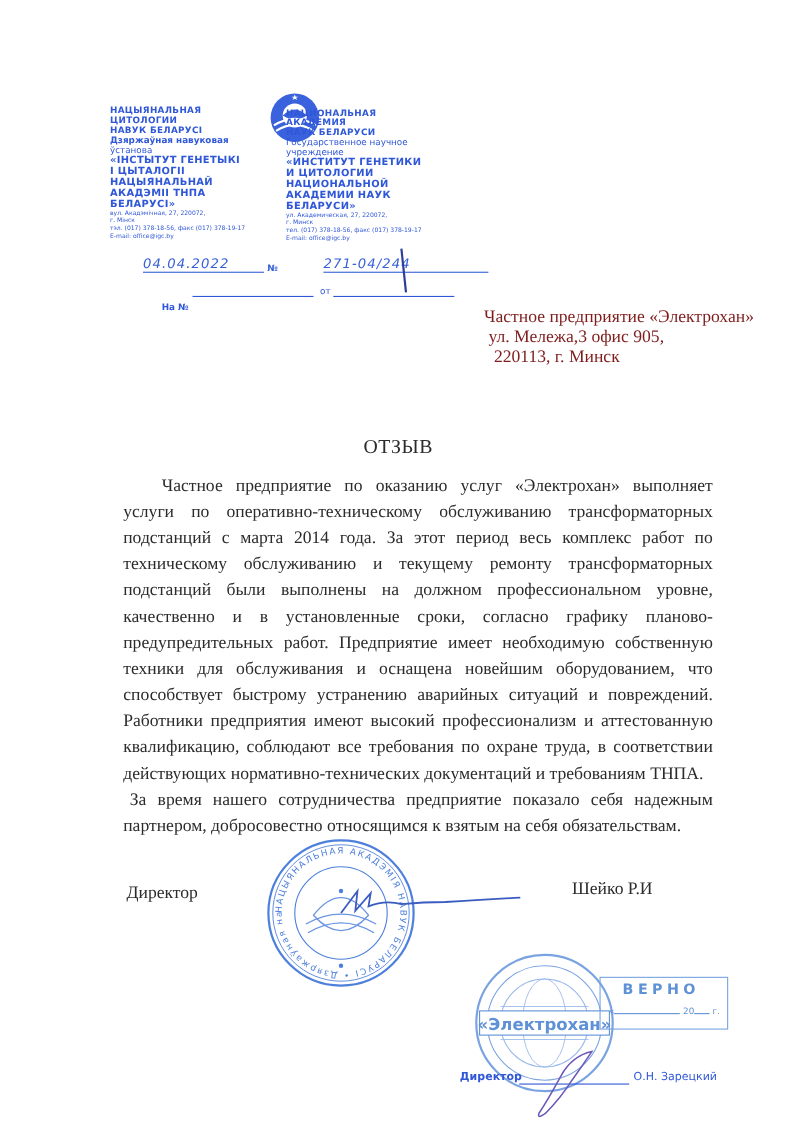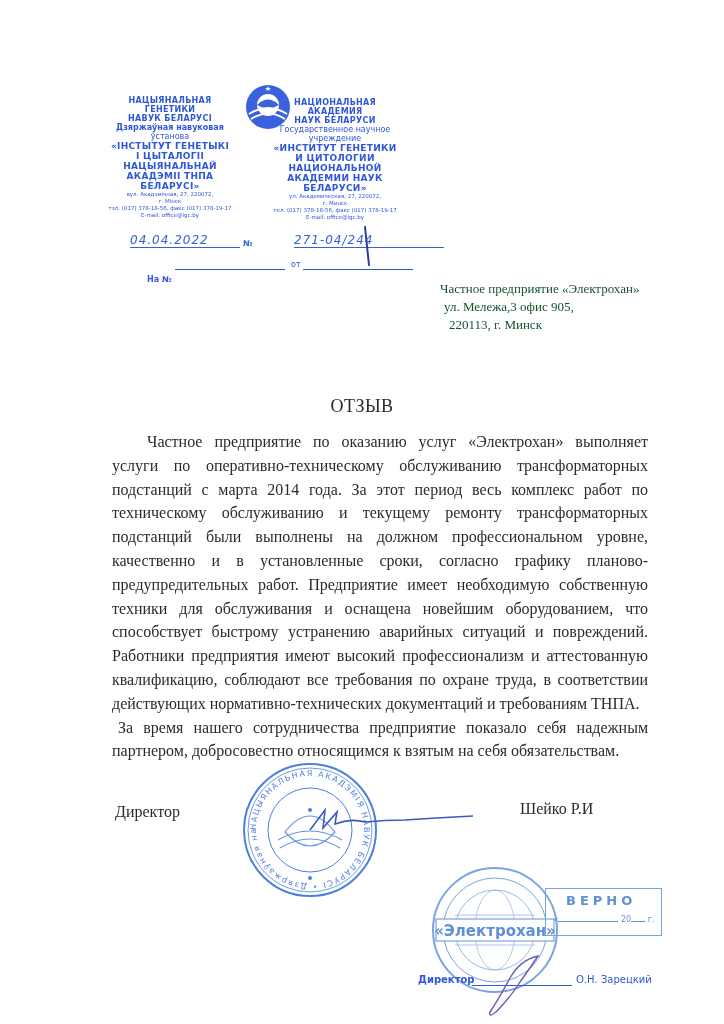--- a/index.html
+++ b/index.html
@@ -1,38 +1,38 @@
 <!DOCTYPE html>
 <html><head>
   <meta charset="utf-8">
   <style>
     html, body { margin: 0; padding: 0; background: #ffffff; }
     body { width: 724px; height: 1024px; position: relative; overflow: hidden; font-family: "Liberation Serif", serif; color: #2b2b2b; }
     .letterhead { position: absolute; left: 100px; top: 86px; width: 300px; height: 190px; font-family: "DejaVu Sans", sans-serif; color: #2f57d8; }
-    .lh-col { position: absolute; top: 0; text-align: center; }
+    .lh-col { position: absolute; top: 0; }
     .lh-left { left: 0; width: 140px; top: 10px; }
     .lh-right { left: 160px; width: 150px; top: 12px; }
     .lh-bold { font-weight: bold; font-size: 8px; line-height: 9px; letter-spacing: 0.3px; }
     .lh-bold-lg { font-weight: bold; font-size: 9px; line-height: 10px; letter-spacing: 0.3px; }
     .lh-reg { font-size: 8px; line-height: 9px; }
     .lh-small { font-size: 5.5px; line-height: 7px; }
     .emblem { position: absolute; left: 143px; top: -4px; width: 50px; height: 50px; }
     .hand-row { position: absolute; left: 30px; top: 147px; width: 280px; height: 22px; }
     .hand { font-family: "DejaVu Sans", sans-serif; font-style: italic; font-size: 12px; color: #3560d6; position: absolute; top: 0; letter-spacing: 1px; }
     .hand-date { left: 0; width: 110px; border-bottom: 1.5px solid #3560d6; }
     .hand-no-label { left: 113px; top: 6px; font-size: 8px; font-style: normal; font-weight: bold; }
     .hand-num { left: 128px; width: 150px; border-bottom: 1.5px solid #3560d6; margin-left: 36px; }
     .na-row { position: absolute; left: 35px; top: 173px; width: 280px; font-size: 8px; font-weight: bold; color: #2f57d8; }
     .na-label { position: absolute; left: 0; top: 16px; padding-left: 12px; }
     .na-line1 { position: absolute; left: 40px; top: 10px; width: 110px; border-bottom: 1px solid #2f57d8; }
     .ot-label { position: absolute; left: 156px; top: 1px; font-weight: normal; }
     .na-line2 { position: absolute; left: 168px; top: 10px; width: 110px; border-bottom: 1px solid #2f57d8; }
     .slash { position: absolute; left: 266px; top: 140px; width: 2px; height: 40px; background: #2d3f9c; transform: rotate(-6deg); }
 
-    .addressee { position: absolute; left: 440px; top: 280px; font-size: 13px; line-height: 18px; color: #14532d; }
+    .addressee { position: absolute; left: 440px; top: 280px; font-size: 16px; line-height: 18px; color: #7f1d1d; }
     .addressee div:nth-child(2) { padding-left: 4px; }
     .addressee div:nth-child(3) { padding-left: 9px; }
 
     .title { position: absolute; left: 0; width: 724px; top: 396px; text-align: center; font-size: 18px; letter-spacing: 0.5px; }
     .body-text { position: absolute; left: 112px; top: 430px; width: 536px; font-size: 16px; line-height: 23.8px; text-align: justify; }
     .body-text p { margin: 0; }
     .p1 { text-indent: 35px; }
     .p2 { text-indent: 6px; }
 
     .sig-title { position: absolute; left: 115px; top: 803px; font-size: 16px; }
@@ -59,21 +59,21 @@
   <svg class="emblem" viewBox="0 0 50 50">
     <circle cx="25" cy="25" r="22" fill="#3a62dc"></circle>
     <circle cx="25" cy="23" r="11" fill="#ffffff"></circle>
     <path d="M14 23 Q25 12 36 23 Q25 30 14 23Z" fill="#3a62dc"></path>
     <path d="M6 32 Q25 20 44 32" stroke="#ffffff" stroke-width="2" fill="none"></path>
     <path d="M8 37 Q25 26 42 37" stroke="#ffffff" stroke-width="2" fill="none"></path>
     <polygon points="25,4 27,9 22,6 28,6 23,9" fill="#ffffff"></polygon>
   </svg>
   <div class="lh-col lh-left">
     <div class="lh-bold">НАЦЫЯНАЛЬНАЯ</div>
-    <div class="lh-bold">ГЕНЕТИКИ</div>
+    <div class="lh-bold">ЦИТОЛОГИИ</div>
     <div class="lh-bold">НАВУК БЕЛАРУСІ</div>
     <div class="lh-reg" style="font-weight:bold;">Дзяржаўная навуковая</div>
     <div class="lh-reg">ўстанова</div>
     <div class="lh-bold-lg">«ІНСТЫТУТ ГЕНЕТЫКІ</div>
     <div class="lh-bold-lg">І ЦЫТАЛОГІІ</div>
     <div class="lh-bold-lg">НАЦЫЯНАЛЬНАЙ</div>
     <div class="lh-bold-lg">АКАДЭМІІ ТНПА</div>
     <div class="lh-bold-lg">БЕЛАРУСІ»</div>
     <div class="lh-small">вул. Акадэмічная, 27, 220072,</div>
     <div class="lh-small">г. Мінск</div>

